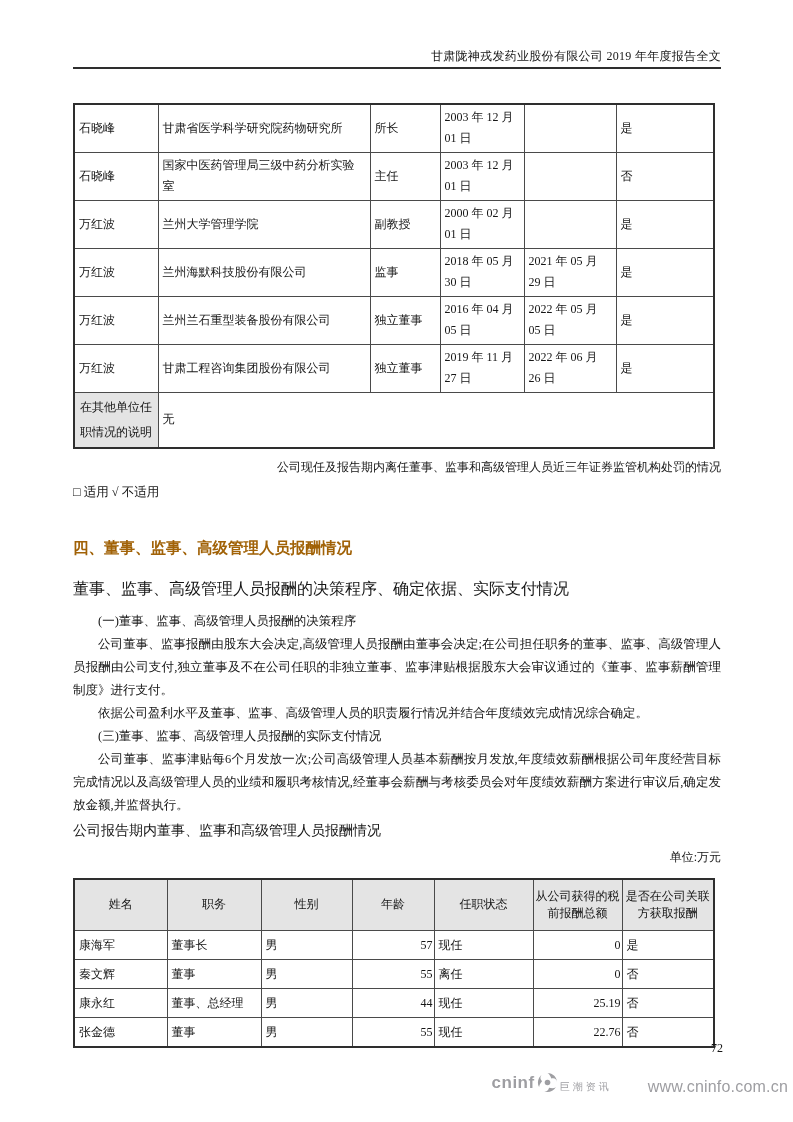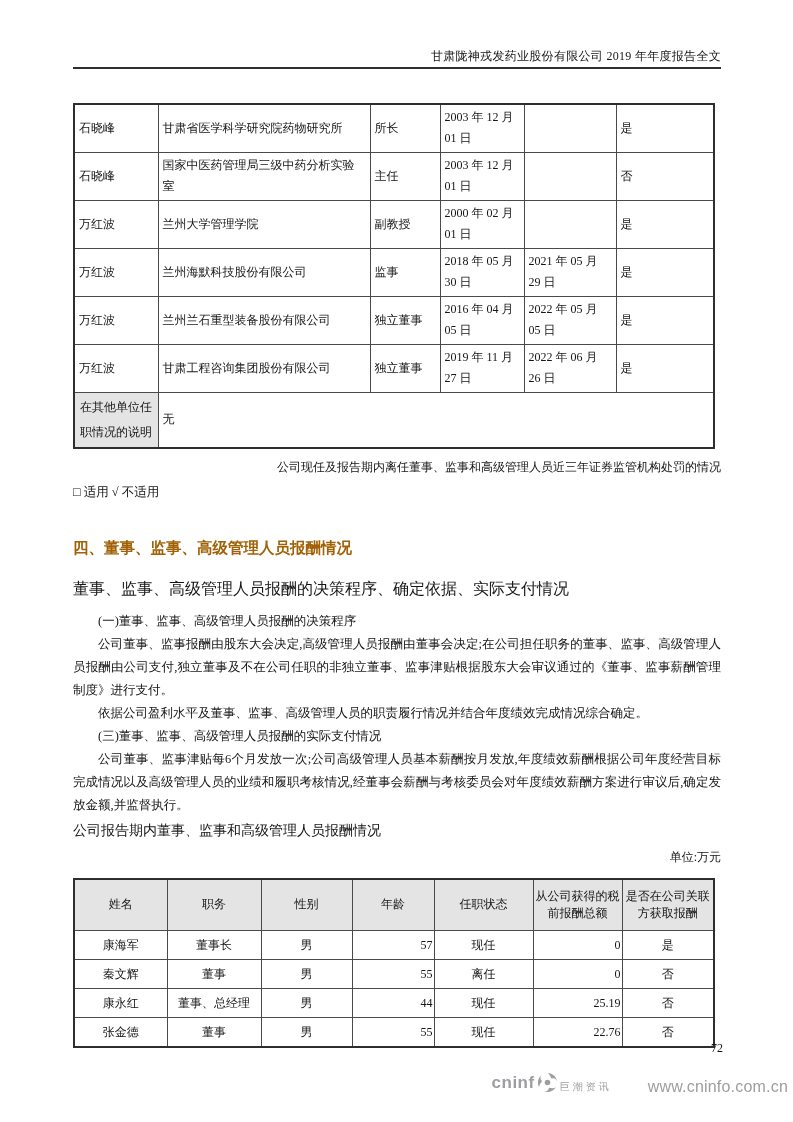--- a/index.html
+++ b/index.html
@@ -54,21 +54,21 @@
   .p-sub { text-indent: 2em; }
   .p-body { text-indent: 2em; }
   .p-first { margin-top: 13px; }
   .table-intro { margin-top: 5px; font-size: 14px; line-height: 17px; }
 
   .unit-label { margin-top: 10px; margin-bottom: 12px; text-align: right; font-size: 12px; }
 
   .t2 th { background: #e4e4e4; text-align: center; font-size: 12px; line-height: 17px; padding: 2px 2px; }
   .t2 tr.hdr { height: 52px; }
   .t2 tr.r { height: 29px; }
-  .t2 td { line-height: 16px; text-align: center; }
+  .t2 td { line-height: 16px; }
   .t2 td.num { text-align: right; padding-right: 1px; }
 
   .page-num { position: absolute; right: 70px; top: 1041px; font-size: 12px; }
 
   .logo {
     position: absolute; right: 5px; top: 1072px;
     display: flex; flex-direction: row; align-items: flex-end;
     color: #9e9ea2;
     font-family: "Liberation Sans", "DejaVu Sans", sans-serif;
   }

